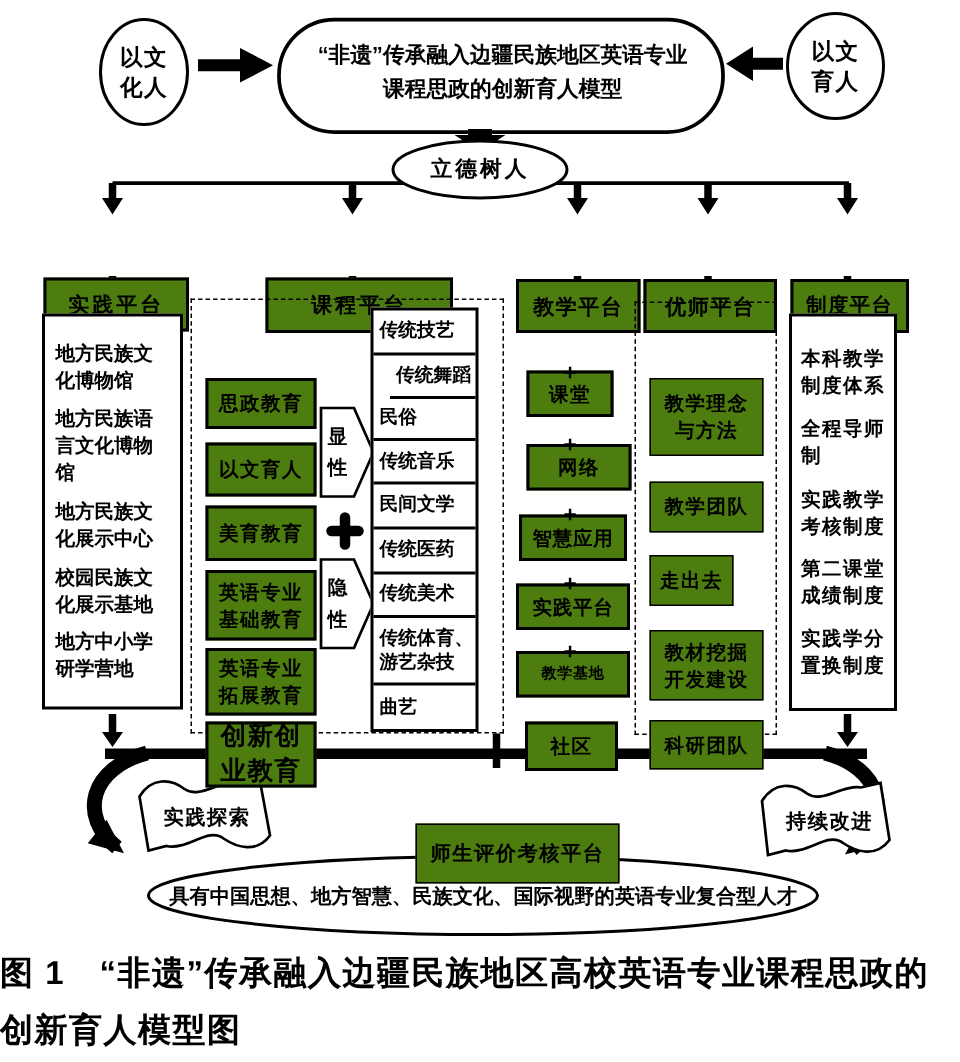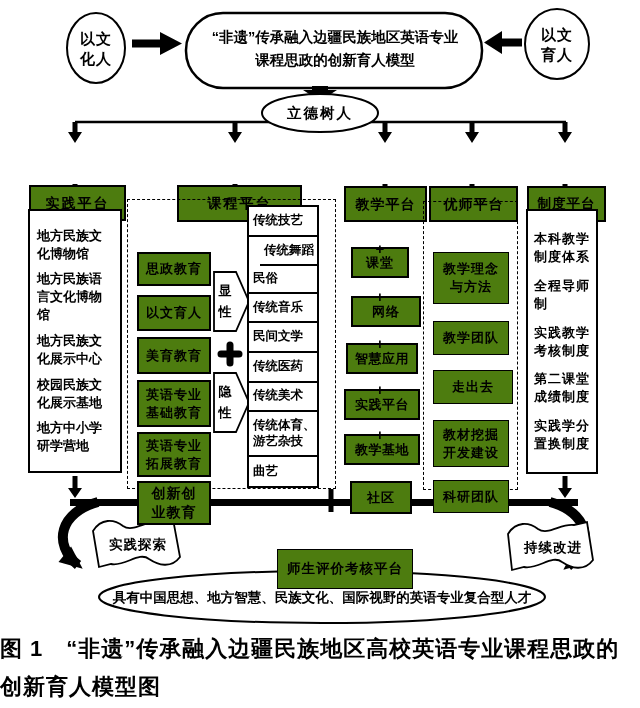--- a/index.html
+++ b/index.html
@@ -112,21 +112,21 @@
     <div>地方中小学研学营地</div>
   </div>
 
   <div class="dashedbox" style="left:127px;top:199px;width:209px;height:290px;"></div>
 
   <div class="box" style="left:137px;top:212px;width:74px;height:34px;font-size:13px;letter-spacing:1px;padding:0 6px;">思政教育</div>
   <div class="box" style="left:137px;top:255px;width:74px;height:36px;font-size:13px;letter-spacing:1px;padding:0 6px;">以文育人</div>
   <div class="box" style="left:137px;top:297px;width:74px;height:37px;font-size:13px;letter-spacing:1px;padding:0 6px;">美育教育</div>
   <div class="box" style="left:137px;top:340px;width:74px;height:47px;font-size:13px;letter-spacing:1px;padding:0 6px;">英语专业基础教育</div>
   <div class="box" style="left:137px;top:392px;width:74px;height:45px;font-size:13px;letter-spacing:1px;padding:0 6px;">英语专业拓展教育</div>
-  <div class="box" style="left:137px;top:441px;width:74px;height:44px;font-size:14px;letter-spacing:1px;padding:0 6px;">创新创业教育</div>
+  <div class="box" style="left:137px;top:441px;width:74px;height:44px;font-size:17px;letter-spacing:1px;padding:0 6px;">创新创业教育</div>
 
   <div class="txt" style="left:217px;top:281px;width:16px;font-size:13px;line-height:1.6;">显性</div>
   <div class="txt" style="left:217px;top:382px;width:16px;font-size:13px;line-height:1.6;">隐性</div>
 
   <div class="cellstack" style="left:247px;top:205px;width:72px;height:283px;">
     <div class="cell" style="height:30px;">传统技艺</div>
     <div class="cell" style="height:30px;margin-left:11px;">传统舞蹈</div>
     <div class="cell" style="height:28px;">民俗</div>
     <div class="cell" style="height:30px;">传统音乐</div>
     <div class="cell" style="height:30px;">民间文学</div>
@@ -137,28 +137,28 @@
   </div>
 
   <div class="box" style="left:351px;top:207px;width:58px;height:31px;font-size:13px;letter-spacing:1px;">课堂</div>
   <div class="plus-small" style="left:370px;top:241px;">+</div>
   <div class="box" style="left:351px;top:256px;width:70px;height:31px;font-size:13px;letter-spacing:1px;">网络</div>
   <div class="plus-small" style="left:370px;top:289px;">+</div>
   <div class="box" style="left:346px;top:303px;width:72px;height:31px;font-size:13px;letter-spacing:0.5px;">智慧应用</div>
   <div class="plus-small" style="left:370px;top:336px;">+</div>
   <div class="box" style="left:344px;top:349px;width:76px;height:31px;font-size:13px;letter-spacing:0.5px;">实践平台</div>
   <div class="plus-small" style="left:370px;top:382px;">+</div>
-  <div class="box" style="left:344px;top:394px;width:76px;height:31px;font-size:13px;letter-spacing:0.5px;">教学基地</div>
+  <div class="box" style="left:344px;top:394px;width:76px;height:31px;font-size:10px;letter-spacing:0.5px;">教学基地</div>
   <div class="plus-small" style="left:370px;top:427px;">+</div>
   <div class="box" style="left:350px;top:441px;width:62px;height:33px;font-size:13px;letter-spacing:1px;">社区</div>
 
   <div class="dashedbox" style="left:423px;top:201px;width:95px;height:289px;"></div>
   <div class="box" style="left:433px;top:212px;width:76px;height:52px;font-size:13px;letter-spacing:1px;padding:0 6px;border-width:1.5px;">教学理念与方法</div>
   <div class="box" style="left:433px;top:281px;width:76px;height:34px;font-size:13px;letter-spacing:1px;border-width:1.5px;">教学团队</div>
-  <div class="box" style="left:433px;top:330px;width:80px;height:34px;font-size:13px;letter-spacing:1px;border-width:1.5px;">走出去</div>
+  <div class="box" style="left:433px;top:330px;width:56px;height:34px;font-size:13px;letter-spacing:1px;border-width:1.5px;">走出去</div>
   <div class="box" style="left:433px;top:380px;width:76px;height:47px;font-size:13px;letter-spacing:1px;padding:0 6px;border-width:1.5px;">教材挖掘开发建设</div>
   <div class="box" style="left:433px;top:440px;width:76px;height:33px;font-size:13px;letter-spacing:1px;border-width:1.5px;">科研团队</div>
 
   <div class="listbox" style="left:526px;top:209px;width:72px;height:265px;padding:8px 6px;font-size:13px;letter-spacing:1px;">
     <div>本科教学制度体系</div>
     <div>全程导师制</div>
     <div>实践教学考核制度</div>
     <div>第二课堂成绩制度</div>
     <div>实践学分置换制度</div>
   </div>

